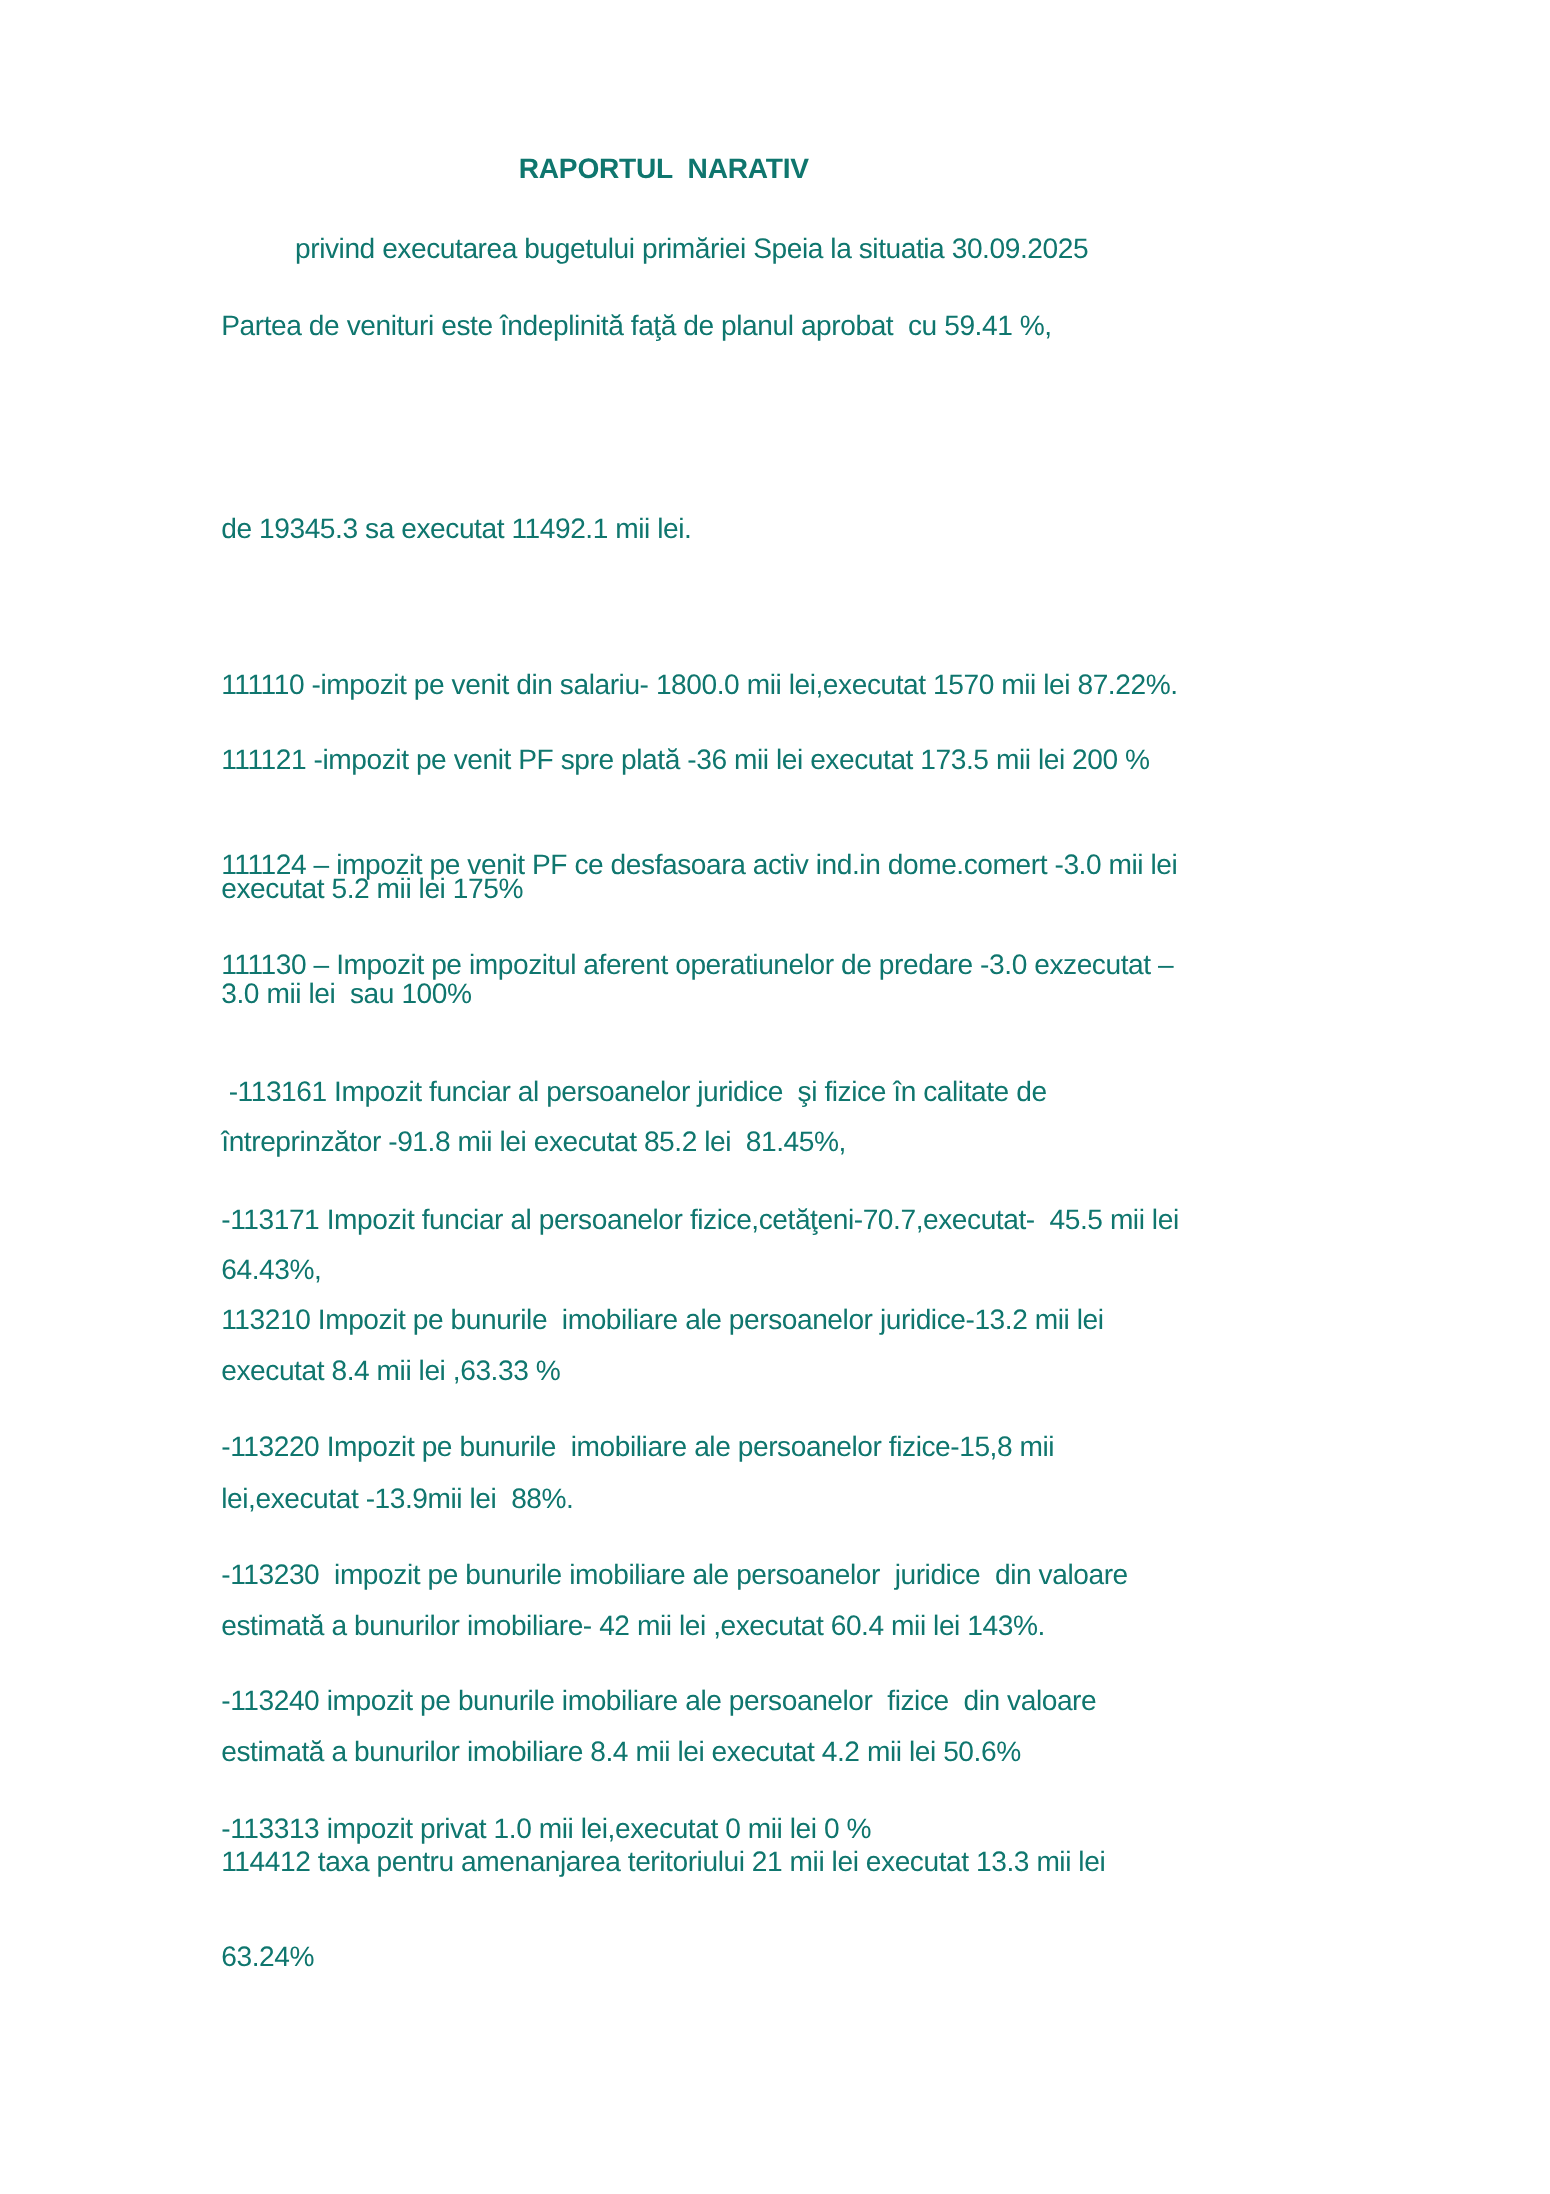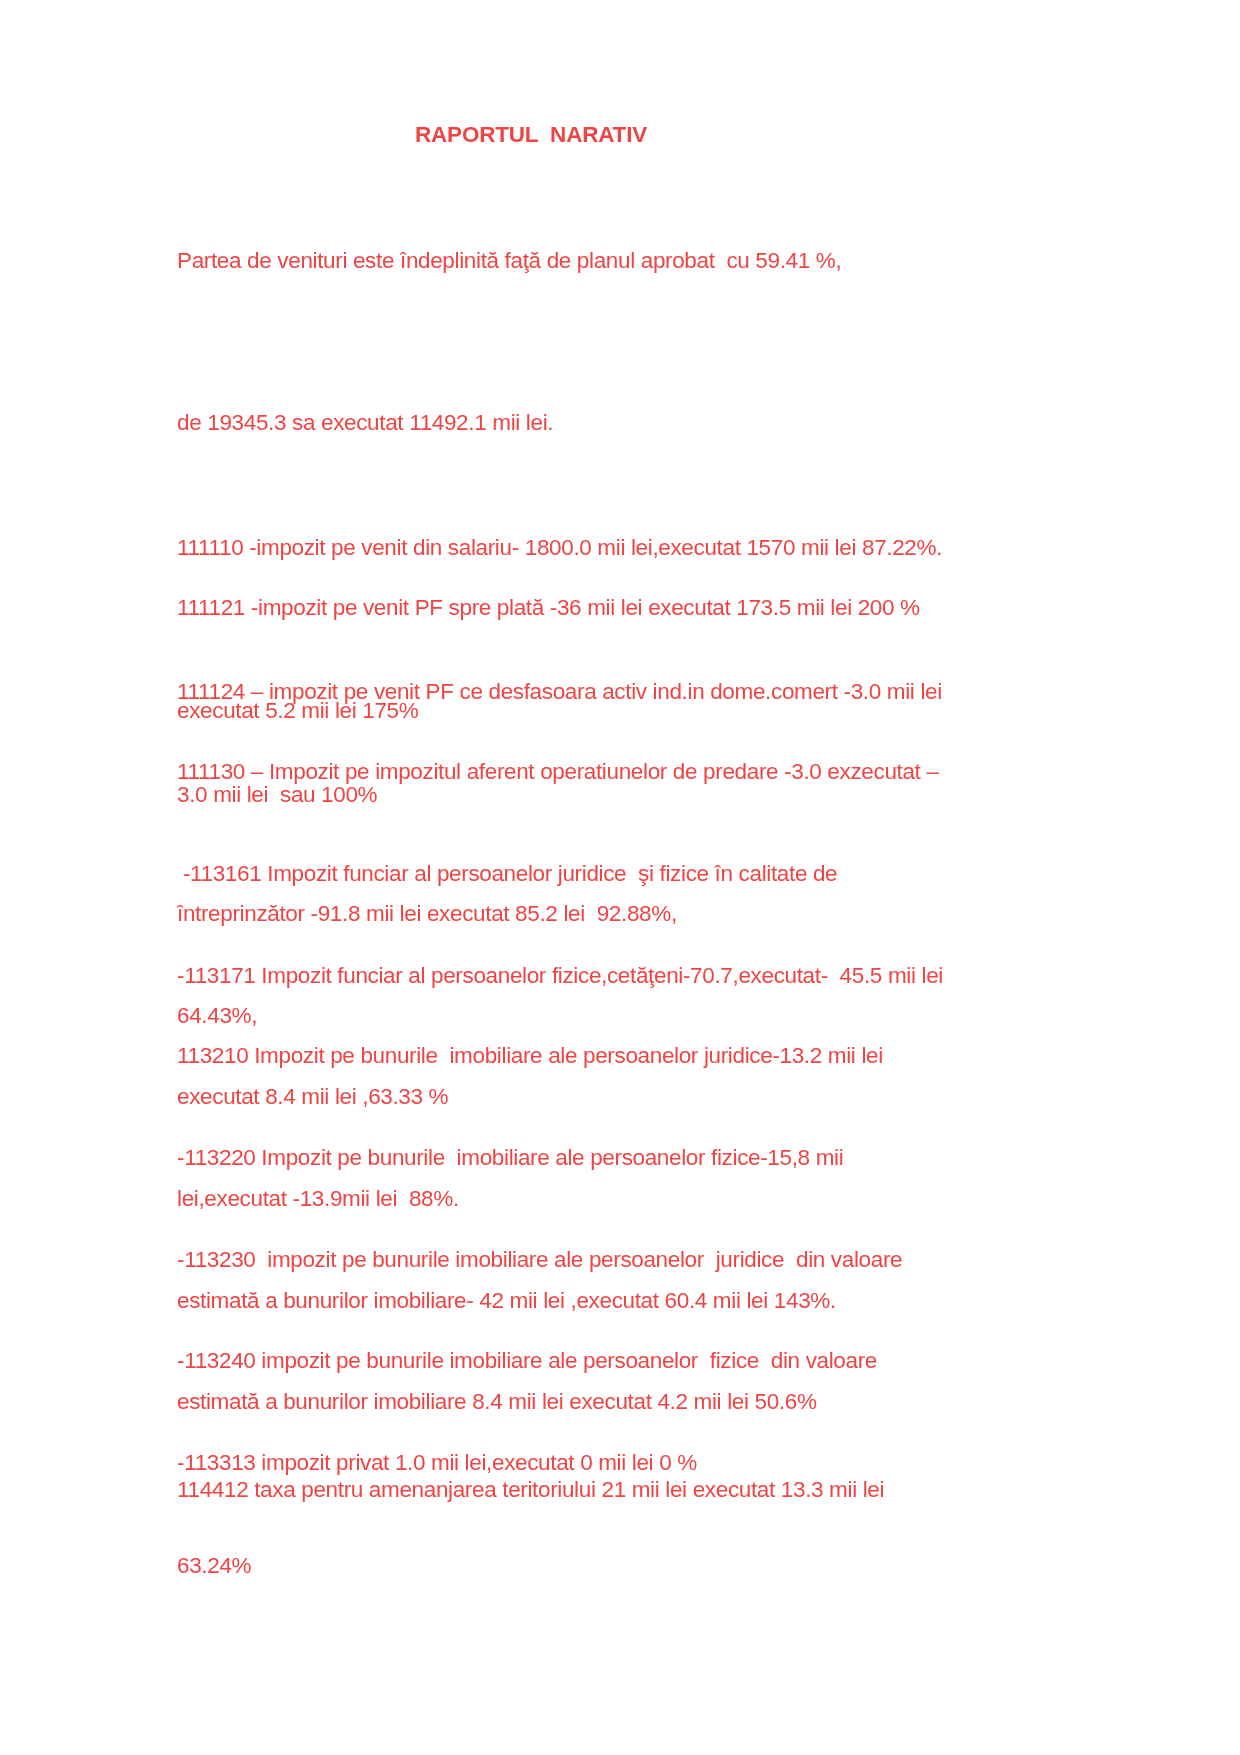--- a/index.html
+++ b/index.html
@@ -3,35 +3,36 @@
   <meta charset="utf-8">
   <style>
     html, body { margin: 0; padding: 0; background: #ffffff; }
     body { width: 1240px; height: 1755px; position: relative; overflow: hidden; }
     .page { position: absolute; left: 0; top: 0; width: 1240px; height: 1755px; background: #ffffff; }
     .ln {
       position: absolute;
       left: 177px;
       font-family: "Liberation Sans", sans-serif;
       font-size: 22.5px;
-      color: #ef4444;
+      color: #0f766e;
       white-space: pre;
       line-height: 1;
       letter-spacing: -0.35px;
     }
     .title { left: 415px; font-weight: bold; font-size: 22.5px; letter-spacing: -0.2px; }
     .subtitle { left: 236px; }
     .indent { left: 210px; }
     .bold { font-weight: bold; letter-spacing: -0.5px; }
   </style>
 </head>
 <body>
 
 <div class="page">
   <div class="ln title" style="top:124px">RAPORTUL  NARATIV</div>
+  <div class="ln subtitle" style="top:188px">privind executarea bugetului primăriei Speia la situatia 30.09.2025</div>
 
   <div class="ln" style="top:250px">Partea de venituri este îndeplinită faţă de planul aprobat  cu 59.41 %,</div>
 
   <div class="ln" style="top:412px">de 19345.3 sa executat 11492.1 mii lei.</div>
 
 
   <div>
     <div class="ln" style="top:537px">111110 -impozit pe venit din salariu- 1800.0 mii lei,executat 1570 mii lei 87.22%.</div>
   </div>
   <div>
@@ -40,21 +41,21 @@
   <div>
     <div class="ln" style="top:681px">111124 – impozit pe venit PF ce desfasoara activ ind.in dome.comert -3.0 mii lei</div>
     <div class="ln" style="top:700px">executat 5.2 mii lei 175%</div>
   </div>
   <div>
     <div class="ln" style="top:761px">111130 – Impozit pe impozitul aferent operatiunelor de predare -3.0 exzecutat –</div>
     <div class="ln" style="top:784px">3.0 mii lei  sau 100%</div>
   </div>
   <div>
     <div class="ln" style="top:863px"> -113161 Impozit funciar al persoanelor juridice  şi fizice în calitate de</div>
-    <div class="ln" style="top:903px">întreprinzător -91.8 mii lei executat 85.2 lei  92.88%,</div>
+    <div class="ln" style="top:903px">întreprinzător -91.8 mii lei executat 85.2 lei  81.45%,</div>
   </div>
   <div>
     <div class="ln" style="top:965px">-113171 Impozit funciar al persoanelor fizice,cetăţeni-70.7,executat-  45.5 mii lei</div>
     <div class="ln" style="top:1005px">64.43%,</div>
   </div>
   <div>
     <div class="ln" style="top:1045px">113210 Impozit pe bunurile  imobiliare ale persoanelor juridice-13.2 mii lei</div>
     <div class="ln" style="top:1086px">executat 8.4 mii lei ,63.33 %</div>
   </div>
   <div>

